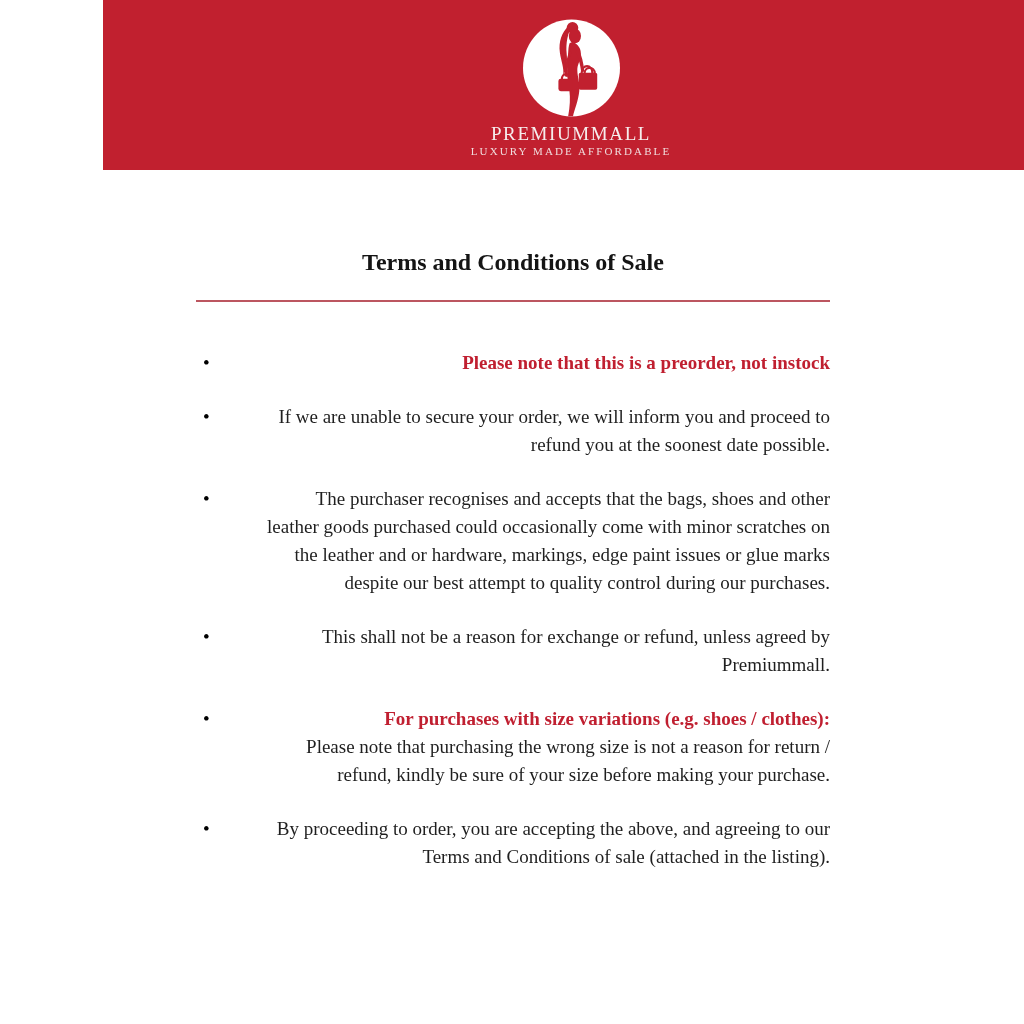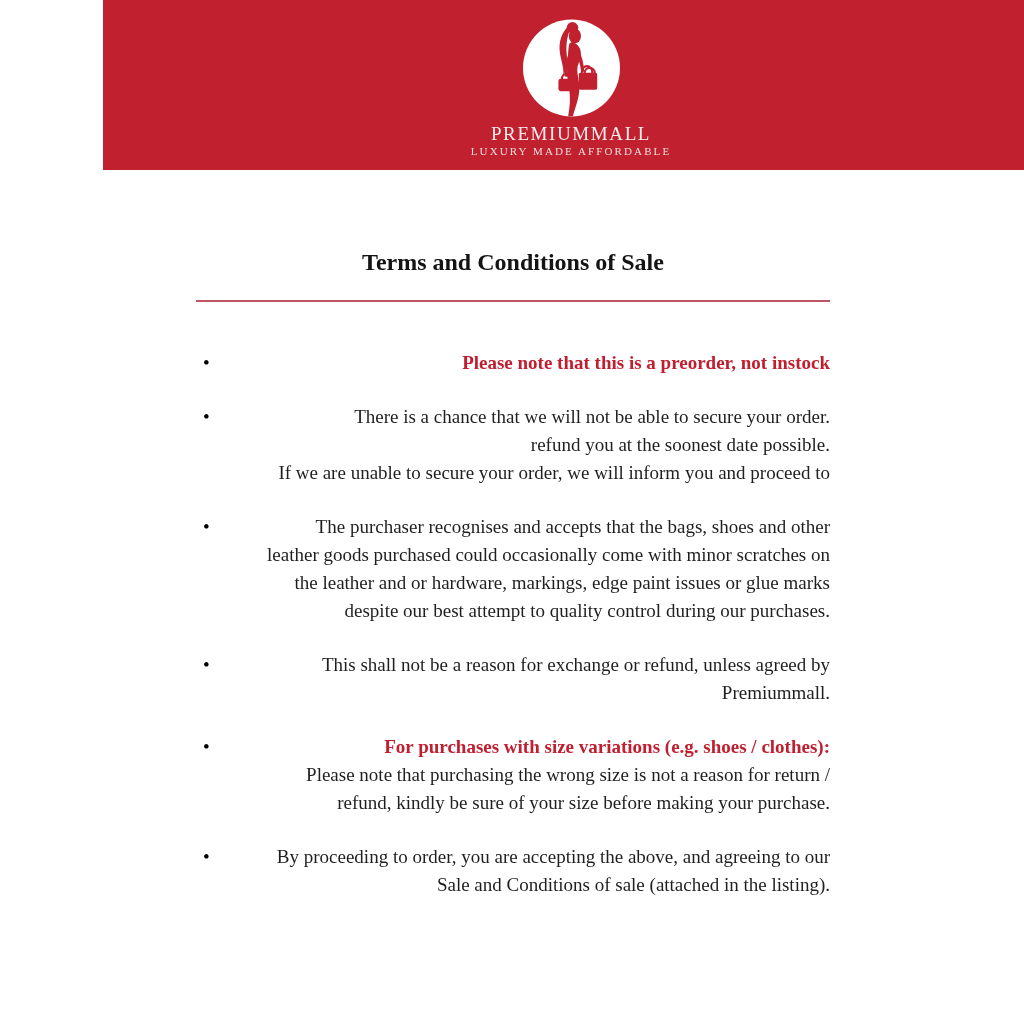--- a/index.html
+++ b/index.html
@@ -74,23 +74,22 @@
   <ul class="terms-list">
       <li>
         <span class="marker">•</span>
         <div class="li-body">
           <div class="line em">Please note that this is a preorder, not instock</div>
         </div>
       </li>
       <li>
         <span class="marker">•</span>
         <div class="li-body">
-          <div class="line">There is a chance that we will not be able to secure your order.</div>
+          <div class="line">If we are unable to secure your order, we will inform you and proceed to</div>
           <div class="line">refund you at the soonest date possible.</div>
-          <div class="line">If we are unable to secure your order, we will inform you and proceed to</div>
         </div>
       </li>
       <li>
         <span class="marker">•</span>
         <div class="li-body">
           <div class="line">The purchaser recognises and accepts that the bags, shoes and other</div>
           <div class="line">leather goods purchased could occasionally come with minor scratches on</div>
           <div class="line">the leather and or hardware, markings, edge paint issues or glue marks</div>
           <div class="line">despite our best attempt to quality control during our purchases.</div>
         </div>
@@ -107,17 +106,17 @@
         <div class="li-body">
           <div class="line em">For purchases with size variations (e.g. shoes / clothes):</div>
           <div class="line">Please note that purchasing the wrong size is not a reason for return /</div>
           <div class="line">refund, kindly be sure of your size before making your purchase.</div>
         </div>
       </li>
       <li>
         <span class="marker">•</span>
         <div class="li-body">
           <div class="line">By proceeding to order, you are accepting the above, and agreeing to our</div>
-          <div class="line">Sale and Conditions of sale (attached in the listing).</div>
+          <div class="line">Terms and Conditions of sale (attached in the listing).</div>
         </div>
       </li>
     </ul>
 </div>
 
 </body></html>

